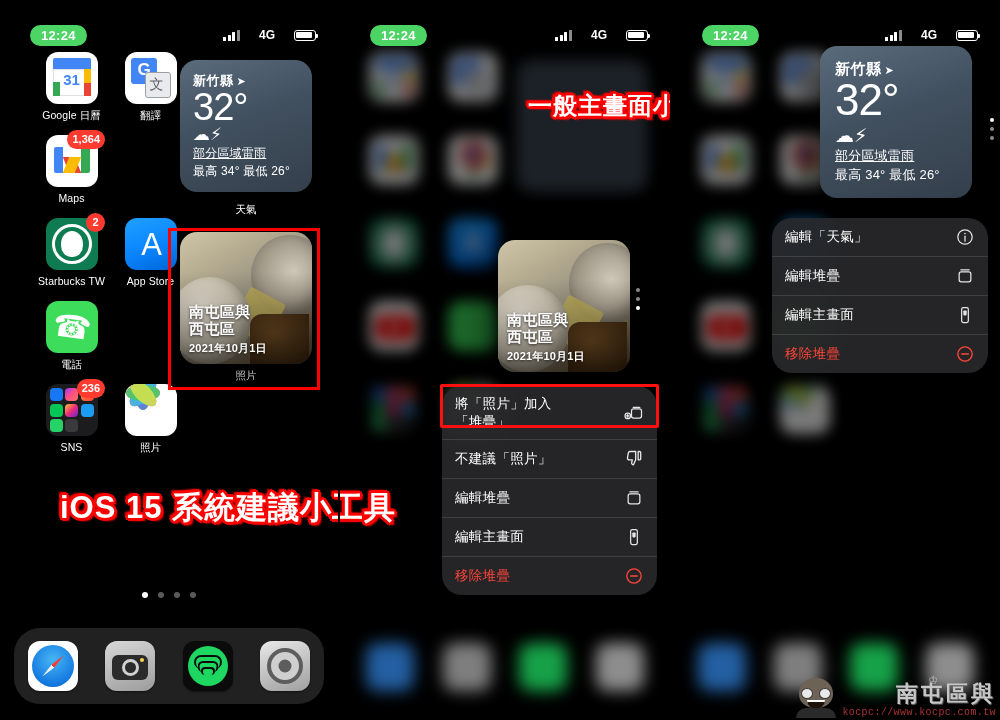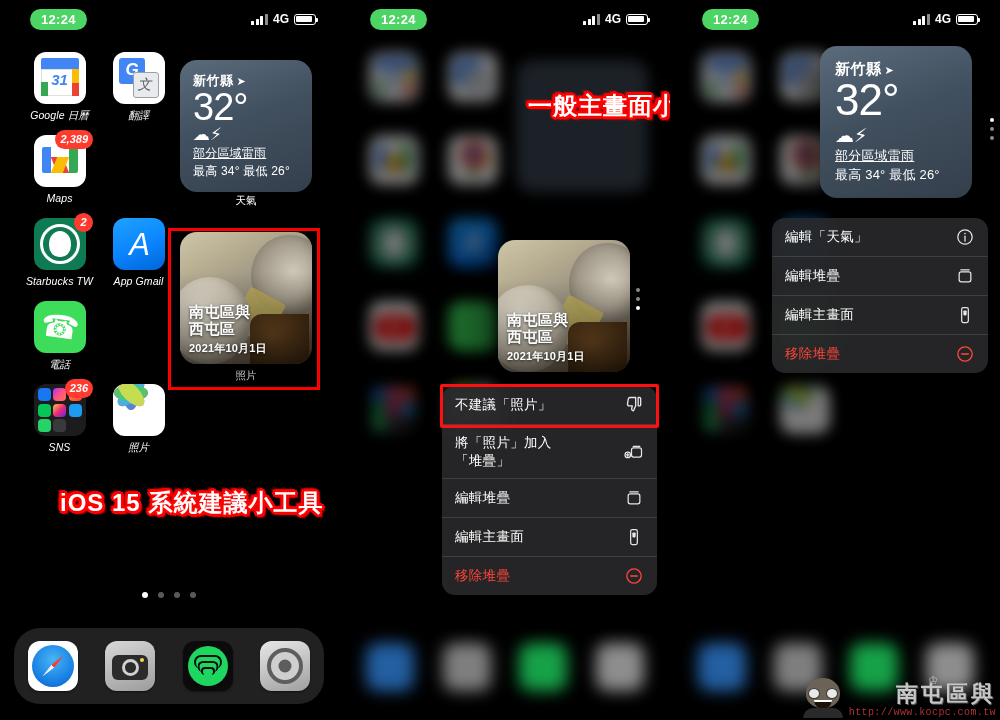--- a/index.html
+++ b/index.html
@@ -11,40 +11,40 @@
   .stage { position:relative; width:1000px; height:720px; background:#050505; }
 
   
   .panel { position:absolute; top:0; height:720px; overflow:hidden; background:#000; }
   #panel-1 { left:0;   width:338px; }
   #panel-2 { left:340px; width:330px; }
   #panel-3 { left:672px; width:328px; }
   .panel-sep { position:absolute; top:0; width:2px; height:720px; background:#000; z-index:60; }
 
   
-  .statusbar { position:absolute; top:0; left:0; right:0; height:42px; z-index:30;padding-left:44px; }
+  .statusbar { position:absolute; top:16px; left:0; right:0; height:42px; z-index:30;padding-left:44px; }
   .clock-pill {
     position:absolute; left:30px; top:9px;
     background:#4cd464; color:#fff; font-size:13px; font-weight:bold;
     padding:3px 11px; border-radius:11px; letter-spacing:.3px;
   }
-  .sb-right { position:absolute; right:22px; top:12px; display:flex; align-items:center; gap:5px;justify-content:space-between; }
+  .sb-right { position:absolute; right:22px; top:12px; display:flex; align-items:center; gap:19px;justify-content:space-between; }
   .bars { display:flex; align-items:flex-end; gap:1.5px; height:11px; }
   .bars i { display:block; width:3px; background:#fff; border-radius:.5px; }
   .bars i:nth-child(1){height:4px;} .bars i:nth-child(2){height:6px;}
   .bars i:nth-child(3){height:8.5px;} .bars i:nth-child(4){height:11px;background:#8c8c8c;}
   .net { color:#fff; font-size:12px; font-weight:600; }
   .batt { position:relative; width:22px; height:11px; border:1.3px solid #fff; border-radius:3px; padding:1.3px; }
   .batt i { display:block; height:100%; width:88%; background:#fff; border-radius:1px; }
   .batt:after { content:""; position:absolute; right:-3.2px; top:3px; width:1.8px; height:4px;
                 background:#fff; border-radius:0 1px 1px 0; }
 
   
   .grid { position:absolute; left:0; top:52px; width:338px; }
-  .row { display:flex; height:83px; padding-left:20px;font-style:italic; }
+  .row { display:flex; height:83px; padding-left:32px; }
   .cell { width:79px; display:flex; flex-direction:column; align-items:center; position:relative; }
   .icon { width:52px; height:52px; border-radius:12px; position:relative; overflow:hidden;
           box-shadow:0 1px 2px rgba(0,0,0,.5); }
   .lbl { margin-top:5px; font-size:10.5px; color:#fff; white-space:nowrap; letter-spacing:.1px; }
   .badge { position:absolute; top:-5px; right:6px; min-width:19px; height:19px; background:#ff3b30;
            border-radius:10px; color:#fff; font-size:11px; font-weight:600; line-height:19px;
            text-align:center; padding:0 5px; z-index:5; }
 
   
   .ic-white { background:#fff; }
@@ -110,21 +110,21 @@
     position:absolute; border-radius:17px;
     background:linear-gradient(160deg,#5a6b7c 0%,#41505f 45%,#343f4c 100%);
     color:#fff; overflow:hidden;
   }
   .wx-city { font-size:13px; font-weight:600; letter-spacing:.5px; }
   .wx-arrow{ display:inline-block; margin-left:3px; font-size:11px; }
   .wx-temp { font-size:38px; font-weight:300; line-height:1.05; margin-top:-2px; letter-spacing:-1px; }
   .wx-ico  { font-size:17px; line-height:1; margin-bottom:2px; }
   .wx-cond { font-size:12px; letter-spacing:.2px;text-decoration:underline; }
   .wx-hl   { font-size:12px; letter-spacing:.2px; margin-top:1px; }
-  .wx-name { text-align:center; font-size:10.5px; color:#fff; margin-top:2px; }
+  .wx-name { text-align:center; font-size:10.5px; color:#fff; margin-top:11px; }
 
   
   .photo-w { position:absolute; border-radius:17px; overflow:hidden;
              background:linear-gradient(150deg,#cfc6a8 0%,#b5ab90 25%,#8e8a7c 55%,#6d5f4a 78%,#4a3a27 100%); }
   .photo-w .bowlA { position:absolute; left:-8%; top:34%; width:62%; height:66%; border-radius:50%;
                     background:radial-gradient(circle at 40% 35%,#e6e0d2,#bdb4a0 70%,#9a927f);
                     box-shadow:inset -6px -6px 12px rgba(0,0,0,.25); }
   .photo-w .bowlB { position:absolute; right:-12%; top:2%; width:58%; height:62%; border-radius:50%;
                     background:radial-gradient(circle at 55% 45%,#cfc8b8,#8e8575 75%,#5d5446);
                     box-shadow:inset -6px -6px 14px rgba(0,0,0,.3); }
@@ -173,21 +173,21 @@
   .st-gear:after{ content:""; position:absolute; left:50%; top:50%; transform:translate(-50%,-50%);
             width:13px; height:13px; border-radius:50%; background:#5d5d5d; }
 
   
   .blurgrid { position:absolute; left:0; top:52px; width:100%; filter:blur(7px); opacity:.82; }
   .blurgrid .row { padding-left:14px; }
   .blurgrid .icon { width:50px; height:50px; border-radius:13px; }
   .blurdim { position:absolute; inset:0; background:rgba(0,0,0,.42); }
 
   
-  .ctxmenu { position:absolute; border-radius:13px; overflow:hidden;
+  .ctxmenu { position:absolute; border-radius:20px; overflow:hidden;
              background:rgba(40,40,42,.92); backdrop-filter:blur(18px);
              box-shadow:0 8px 26px rgba(0,0,0,.6); z-index:40; }
   .ctxitem { display:flex; align-items:center; justify-content:space-between;
              padding:9px 13px; border-bottom:.5px solid rgba(255,255,255,.12); min-height:38px; }
   .ctxitem:last-child { border-bottom:none; }
   .ctxitem .t { color:#fff; font-size:13.5px; line-height:1.3; letter-spacing:.3px; }
   .ctxitem.destructive .t { color:#ff453a; }
   .ctxicon { width:20px; height:20px; flex:0 0 20px; margin-left:10px; position:relative; color:#e6e6e6; }
   .ctxitem.destructive .ctxicon { color:#ff453a; }
   .ctxicon svg { display:block; width:100%; height:100%; }
@@ -197,21 +197,21 @@
 
   
   .redbox { position:absolute; border:3px solid #ff0000; z-index:50; pointer-events:none; }
   .redtext {
     position:absolute; z-index:52; color:#fff; font-weight:bold; white-space:nowrap;
     text-shadow:
       -2px -2px 0 #ff0000, 2px -2px 0 #ff0000, -2px 2px 0 #ff0000, 2px 2px 0 #ff0000,
       -3px 0 0 #ff0000, 3px 0 0 #ff0000, 0 -3px 0 #ff0000, 0 3px 0 #ff0000,
       -3px -3px 2px #ff0000, 3px 3px 2px #ff0000;
   }
-  #annot-ios15 { left:60px; top:487px; font-size:24px; letter-spacing:1px; }
+  #annot-ios15 { left:60px; top:487px; font-size:31px; letter-spacing:1px; }
   #annot-normal{ left:528px; top:90px; font-size:24px; letter-spacing:1px; }
 
   
   .watermark { position:absolute; right:4px; bottom:2px; z-index:70; display:flex; align-items:flex-end; gap:4px; }
   .wm-face { width:44px; height:42px; position:relative; }
   .wm-head { position:absolute; left:5px; top:2px; width:34px; height:30px; border-radius:50% 50% 46% 46%;
              background:#6d6256; }
   .wm-glass{ position:absolute; left:7px; top:12px; width:30px; height:11px; }
   .wm-glass i{ position:absolute; top:0; width:12px; height:11px; border-radius:50%;
                background:#e9e9e9; border:1.5px solid #3a3a3a; }
@@ -267,21 +267,21 @@
           <div class="icon ic-white">
             <span class="tr-blue"></span>
               <span class="tr-gray"></span>
           </div>
           <div class="lbl">翻譯</div>
         </div>
       </div>
 
       <div class="row">
         <div class="cell">
-          <div class="badge">2,389</div>
+          <div class="badge">1,364</div>
           <div class="icon ic-white">
             <span class="gm">
                 <span class="gm-env"></span>
                 <span class="gm-l"></span>
                 <span class="gm-r"></span>
             <span class="gm-v"></span>
                 <span class="gm-v2"></span>
               </span>
           </div>
           <div class="lbl">Maps</div>
@@ -293,21 +293,21 @@
           <div class="badge">2</div>
           <div class="icon sb-ic">
               <span class="sb-ring"></span>
             </div>
           <div class="lbl">Starbucks TW</div>
         </div>
         <div class="cell">
           <div class="icon as-ic">
               <span class="as-a">A</span>
             </div>
-          <div class="lbl">App Gmail</div>
+          <div class="lbl">App Store</div>
         </div>
       </div>
 
       <div class="row">
         <div class="cell">
           <div class="icon ph-ic">
               <span class="ph-h">☎</span>
             </div>
           <div class="lbl">電話</div>
         </div>
@@ -540,39 +540,39 @@
       </div>
     </div>
     <div class="wdots" style="left:296px;top:288px;">
       <i></i>
         <i></i>
         <i class="on"></i>
     </div>
 
     <div class="ctxmenu" style="left:102px;top:386px;width:215px;">
       <div class="ctxitem">
-        <span class="t">不建議「照片」</span>
-        <span class="ctxicon">
-          <svg viewBox="0 0 24 24" fill="none" stroke="currentColor" stroke-width="1.6" stroke-linecap="round" stroke-linejoin="round">
-            <path d="M14 3H7.2a2 2 0 0 0-2 1.6l-1 6A2 2 0 0 0 6.2 13H10l-.8 3.4A2.2 2.2 0 0 0 11.4 19L14 13z"></path>
-            <path d="M17 3h1.6A1.4 1.4 0 0 1 20 4.4v7.2A1.4 1.4 0 0 1 18.6 13H17z"></path>
-          </svg>
-        </span>
-      </div>
-      <div class="ctxitem">
         <span class="t">
           <span>將「照片」加入</span><br>
           <span>「堆疊」</span>
         </span>
         <span class="ctxicon">
           <svg viewBox="0 0 24 24" fill="none" stroke="currentColor" stroke-width="1.5" stroke-linecap="round" stroke-linejoin="round">
             <rect x="9" y="7" width="12" height="11" rx="2.5"></rect>
             <path d="M11 5.2h8"></path>
             <circle cx="4.5" cy="15.5" r="3.3"></circle>
               <path d="M4.5 13.9v3.2M2.9 15.5h3.2"></path>
+          </svg>
+        </span>
+      </div>
+      <div class="ctxitem">
+        <span class="t">不建議「照片」</span>
+        <span class="ctxicon">
+          <svg viewBox="0 0 24 24" fill="none" stroke="currentColor" stroke-width="1.6" stroke-linecap="round" stroke-linejoin="round">
+            <path d="M14 3H7.2a2 2 0 0 0-2 1.6l-1 6A2 2 0 0 0 6.2 13H10l-.8 3.4A2.2 2.2 0 0 0 11.4 19L14 13z"></path>
+            <path d="M17 3h1.6A1.4 1.4 0 0 1 20 4.4v7.2A1.4 1.4 0 0 1 18.6 13H17z"></path>
           </svg>
         </span>
       </div>
       <div class="ctxitem">
         <span class="t">編輯堆疊</span>
         <span class="ctxicon">
           <svg viewBox="0 0 24 24" fill="none" stroke="currentColor" stroke-width="1.5" stroke-linecap="round" stroke-linejoin="round">
             <rect x="5" y="7" width="14" height="12" rx="2.5"></rect>
               <path d="M7 4.5h10"></path>
           </svg>
@@ -784,17 +784,17 @@
       <span class="wm-glass">
           <i></i>
           <i></i>
         </span>
       <span class="wm-mouth"></span>
       <span class="wm-body"></span>
     </div>
     <div class="wm-txt">
       <span class="wm-crown">♔</span>
       <span class="wm-cn">南屯區與</span>
-      <span class="wm-url">http://www.kocpc.com.tw</span>
+      <span class="wm-url">kocpc://www.kocpc.com.tw</span>
     </div>
   </div>
 
 </div>
 
 </body></html>

